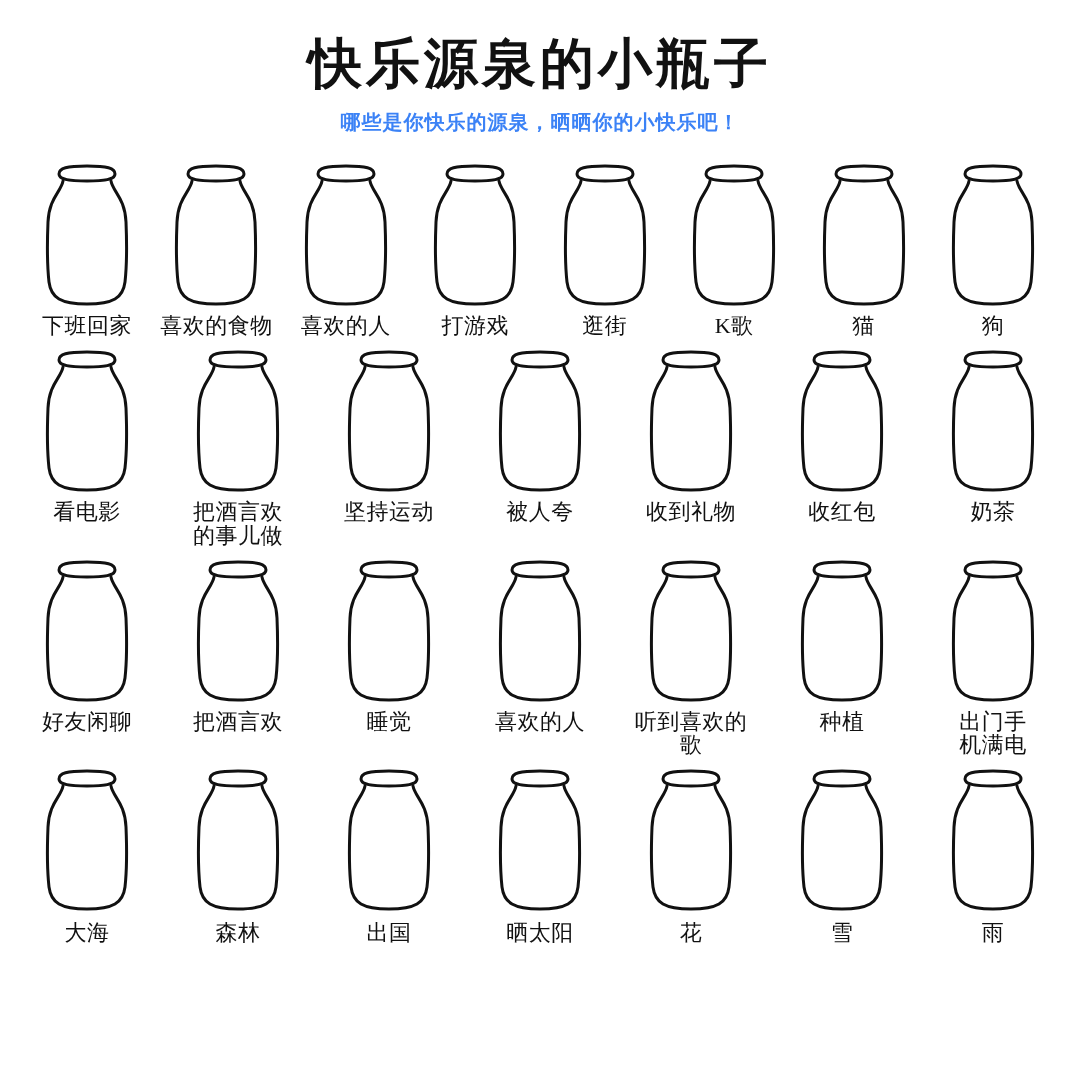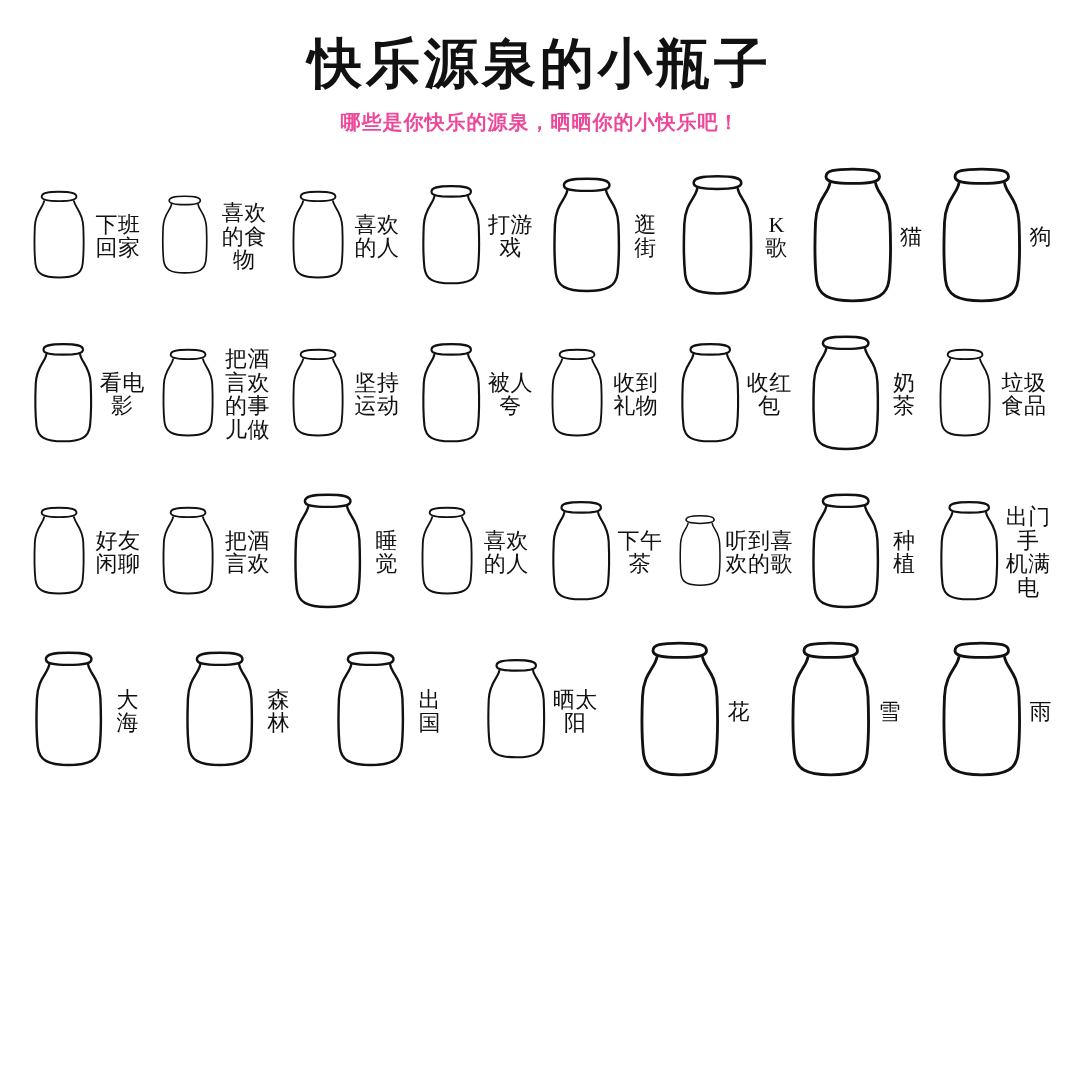--- a/index.html
+++ b/index.html
@@ -32,37 +32,37 @@
     letter-spacing: 4px;
     color: #111;
     line-height: 1.1;
     margin: 0;
   }
   .subtitle {
     font-family: "DejaVu Sans", sans-serif;
     font-weight: bold;
     font-size: 20px;
     letter-spacing: 1px;
-    color: #ec4899;
+    color: #3b82f6;
     margin-top: 16px;
   }
   .grid {
     margin-top: 22px;
     padding: 0 24px;
   }
   .row {
     display: flex;
     justify-content: space-between;
     align-items: flex-start;
     margin-bottom: 6px;
   }
   .cell {
     width: 118px;
     display: flex;
-    flex-direction: row;
+    flex-direction: column;
     align-items: center;
   }
   .jar {
     width: 100px;
     height: 152px;
     display: block;
   }
   .cell-label {
     font-family: "Liberation Serif", serif;
     font-size: 22px;
@@ -192,27 +192,20 @@
         </svg>
         <div class="cell-label">收红包</div>
       </div>
       <div class="cell">
         <svg class="jar" viewBox="0 0 100 152">
           <path d="M22 16 C22 10, 30 8, 50 8 C70 8, 78 10, 78 16 C78 21, 70 23, 50 23 C30 23, 22 21, 22 16 Z" fill="none" stroke="#111" stroke-width="3" stroke-linejoin="round"></path>
           <path d="M26 23 C24 34, 12 40, 11 64 C10 88, 10 106, 12 124 C14 140, 24 146, 50 146 C76 146, 86 140, 88 124 C90 106, 90 88, 89 64 C88 40, 76 34, 74 23" fill="none" stroke="#111" stroke-width="3" stroke-linejoin="round" stroke-linecap="round"></path>
         </svg>
         <div class="cell-label">奶茶</div>
       </div>
-      <div class="cell">
-        <svg class="jar" viewBox="0 0 100 152">
-          <path d="M22 16 C22 10, 30 8, 50 8 C70 8, 78 10, 78 16 C78 21, 70 23, 50 23 C30 23, 22 21, 22 16 Z" fill="none" stroke="#111" stroke-width="3" stroke-linejoin="round"></path>
-          <path d="M26 23 C24 34, 12 40, 11 64 C10 88, 10 106, 12 124 C14 140, 24 146, 50 146 C76 146, 86 140, 88 124 C90 106, 90 88, 89 64 C88 40, 76 34, 74 23" fill="none" stroke="#111" stroke-width="3" stroke-linejoin="round" stroke-linecap="round"></path>
-        </svg>
-        <div class="cell-label">垃圾食品</div>
-      </div>
     </div>
 
     <div class="row row-3">
       <div class="cell">
         <svg class="jar" viewBox="0 0 100 152">
           <path d="M22 16 C22 10, 30 8, 50 8 C70 8, 78 10, 78 16 C78 21, 70 23, 50 23 C30 23, 22 21, 22 16 Z" fill="none" stroke="#111" stroke-width="3" stroke-linejoin="round"></path>
           <path d="M26 23 C24 34, 12 40, 11 64 C10 88, 10 106, 12 124 C14 140, 24 146, 50 146 C76 146, 86 140, 88 124 C90 106, 90 88, 89 64 C88 40, 76 34, 74 23" fill="none" stroke="#111" stroke-width="3" stroke-linejoin="round" stroke-linecap="round"></path>
         </svg>
         <div class="cell-label">好友闲聊</div>
       </div>
@@ -229,27 +222,20 @@
           <path d="M26 23 C24 34, 12 40, 11 64 C10 88, 10 106, 12 124 C14 140, 24 146, 50 146 C76 146, 86 140, 88 124 C90 106, 90 88, 89 64 C88 40, 76 34, 74 23" fill="none" stroke="#111" stroke-width="3" stroke-linejoin="round" stroke-linecap="round"></path>
         </svg>
         <div class="cell-label">睡觉</div>
       </div>
       <div class="cell">
         <svg class="jar" viewBox="0 0 100 152">
           <path d="M22 16 C22 10, 30 8, 50 8 C70 8, 78 10, 78 16 C78 21, 70 23, 50 23 C30 23, 22 21, 22 16 Z" fill="none" stroke="#111" stroke-width="3" stroke-linejoin="round"></path>
           <path d="M26 23 C24 34, 12 40, 11 64 C10 88, 10 106, 12 124 C14 140, 24 146, 50 146 C76 146, 86 140, 88 124 C90 106, 90 88, 89 64 C88 40, 76 34, 74 23" fill="none" stroke="#111" stroke-width="3" stroke-linejoin="round" stroke-linecap="round"></path>
         </svg>
         <div class="cell-label">喜欢的人</div>
-      </div>
-      <div class="cell">
-        <svg class="jar" viewBox="0 0 100 152">
-          <path d="M22 16 C22 10, 30 8, 50 8 C70 8, 78 10, 78 16 C78 21, 70 23, 50 23 C30 23, 22 21, 22 16 Z" fill="none" stroke="#111" stroke-width="3" stroke-linejoin="round"></path>
-          <path d="M26 23 C24 34, 12 40, 11 64 C10 88, 10 106, 12 124 C14 140, 24 146, 50 146 C76 146, 86 140, 88 124 C90 106, 90 88, 89 64 C88 40, 76 34, 74 23" fill="none" stroke="#111" stroke-width="3" stroke-linejoin="round" stroke-linecap="round"></path>
-        </svg>
-        <div class="cell-label">下午茶</div>
       </div>
       <div class="cell">
         <svg class="jar" viewBox="0 0 100 152">
           <path d="M22 16 C22 10, 30 8, 50 8 C70 8, 78 10, 78 16 C78 21, 70 23, 50 23 C30 23, 22 21, 22 16 Z" fill="none" stroke="#111" stroke-width="3" stroke-linejoin="round"></path>
           <path d="M26 23 C24 34, 12 40, 11 64 C10 88, 10 106, 12 124 C14 140, 24 146, 50 146 C76 146, 86 140, 88 124 C90 106, 90 88, 89 64 C88 40, 76 34, 74 23" fill="none" stroke="#111" stroke-width="3" stroke-linejoin="round" stroke-linecap="round"></path>
         </svg>
         <div class="cell-label">听到喜欢的歌</div>
       </div>
       <div class="cell">
         <svg class="jar" viewBox="0 0 100 152">

